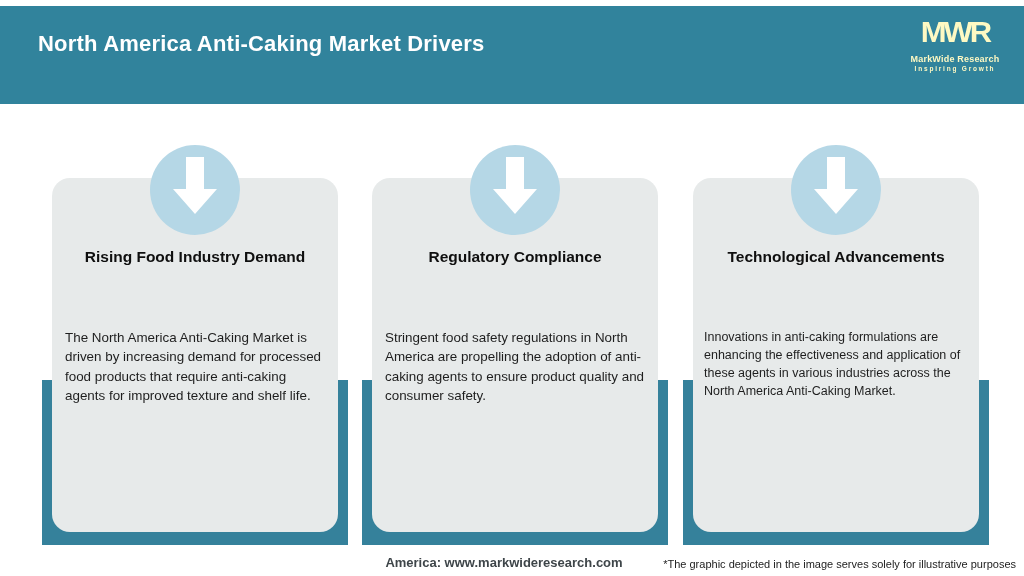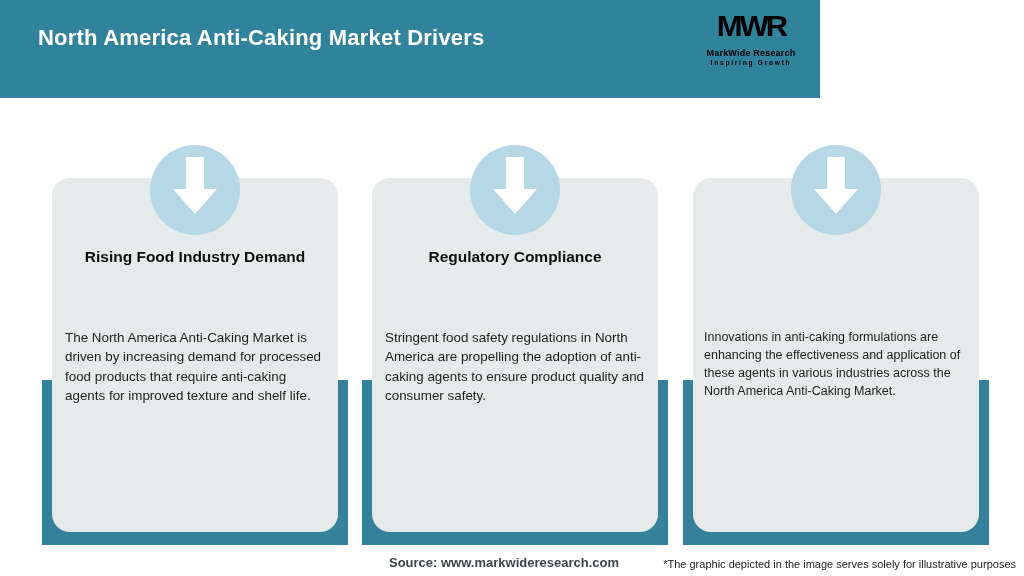--- a/index.html
+++ b/index.html
@@ -8,39 +8,39 @@
     width: 1024px;
     height: 576px;
     background: #ffffff;
     overflow: hidden;
     font-family: "Liberation Sans", sans-serif;
   }
 
   
   .header {
     position: absolute;
-    left: 0; top: 0;
-    width: 820px; height: 98px;
+    left: 0; top: 6px;
+    width: 1024px; height: 98px;
     background: #31839C;
   }
   .header-title {
     position: absolute;
     left: 38px; top: 25px;
     color: #ffffff;
     font-size: 22px;
     font-weight: 700;
     letter-spacing: 0.2px;
     white-space: nowrap;
   }
   .logo {
     position: absolute;
     right: 14px; top: 10px;
     width: 110px;
     text-align: center;
-    color: #000000;
+    color: #fef9c3;
     line-height: 1;
   }
   .logo-mark {
     font-size: 31px;
     font-weight: 800;
     letter-spacing: -3px;
     transform: scaleY(0.98);
     display: block;
   }
   .logo-name {
@@ -164,25 +164,26 @@
     <div class="arrow-circle">
       <svg width="46" height="60" viewBox="0 0 46 60">
         <path d="M14 2 H32 V34 H45 L23 59 L1 34 H14 Z" fill="#ffffff"></path>
       </svg>
     </div>
   </div>
 
   <div class="card-group group-3">
     <div class="accent-band"></div>
     <div class="card">
+      <div class="card-title">Technological Advancements</div>
       <div class="card-body">Innovations in anti-caking formulations are enhancing the effectiveness and application of these agents in various industries across the North America Anti-Caking Market.</div>
     </div>
     <div class="arrow-circle">
       <svg width="46" height="60" viewBox="0 0 46 60">
         <path d="M14 2 H32 V34 H45 L23 59 L1 34 H14 Z" fill="#ffffff"></path>
       </svg>
     </div>
   </div>
 
-  <div class="source-text">Source: www.markwideresearch.com</div>
+  <div class="source-text">America: www.markwideresearch.com</div>
   <div class="disclaimer-text">*The graphic depicted in the image serves solely for illustrative purposes</div>
 
 </div>
 
 </body></html>

